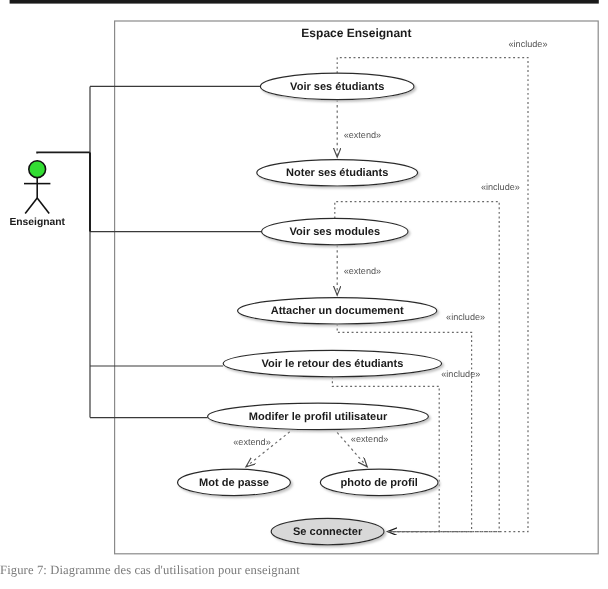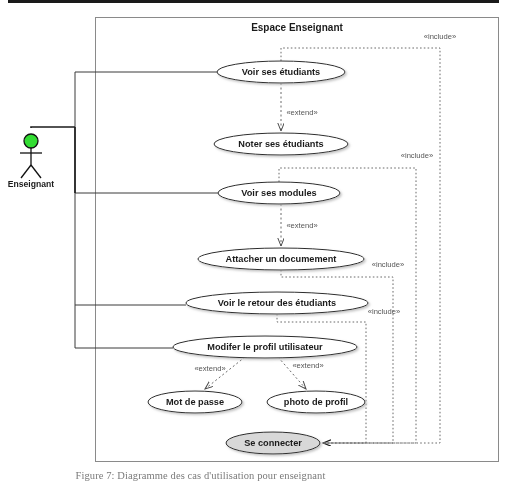--- a/index.html
+++ b/index.html
@@ -2,21 +2,21 @@
 <html><head>
 <meta charset="utf-8">
 <style>
   html,body{margin:0;padding:0;background:#ffffff;}
   body{width:507px;height:491px;position:relative;overflow:hidden;
        font-family:"Liberation Sans", sans-serif;}
   #root{position:absolute;inset:0;text-decoration:underline;}
   svg.diagram{position:absolute;left:0;top:0;width:507px;height:491px;}
   .topbar{position:absolute;left:8px;top:0px;width:491px;height:3px;
           background:#1a1a1a;}
-  .caption{position:absolute;left:0;top:470px;width:401px;text-align:center;
+  .caption{position:absolute;left:0;top:470px;width:401px;
            font-family:"Liberation Serif", serif;font-size:10.5px;color:#7a7a7a;
            letter-spacing:.1px;}
   text{font-family:"Liberation Sans", sans-serif;fill:#1b1b1b;}
   .uc-label{font-size:9.2px;font-weight:bold;text-anchor:middle;
             dominant-baseline:middle;}
   .stereo{font-size:7.6px;fill:#555;text-anchor:middle;dominant-baseline:middle;}
   .title{font-size:10px;font-weight:bold;text-anchor:middle;dominant-baseline:middle;}
   .actor-label{font-size:8.6px;font-weight:bold;text-anchor:middle;dominant-baseline:middle;}
 </style>
 </head>

